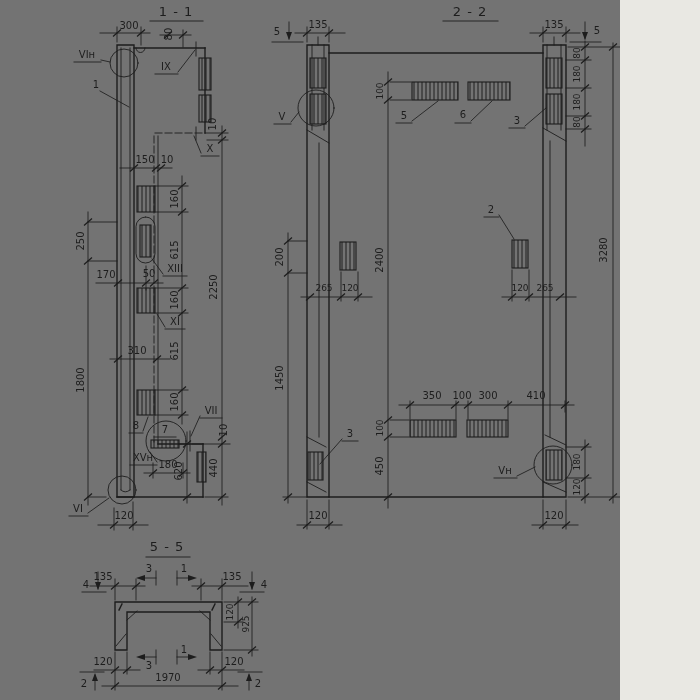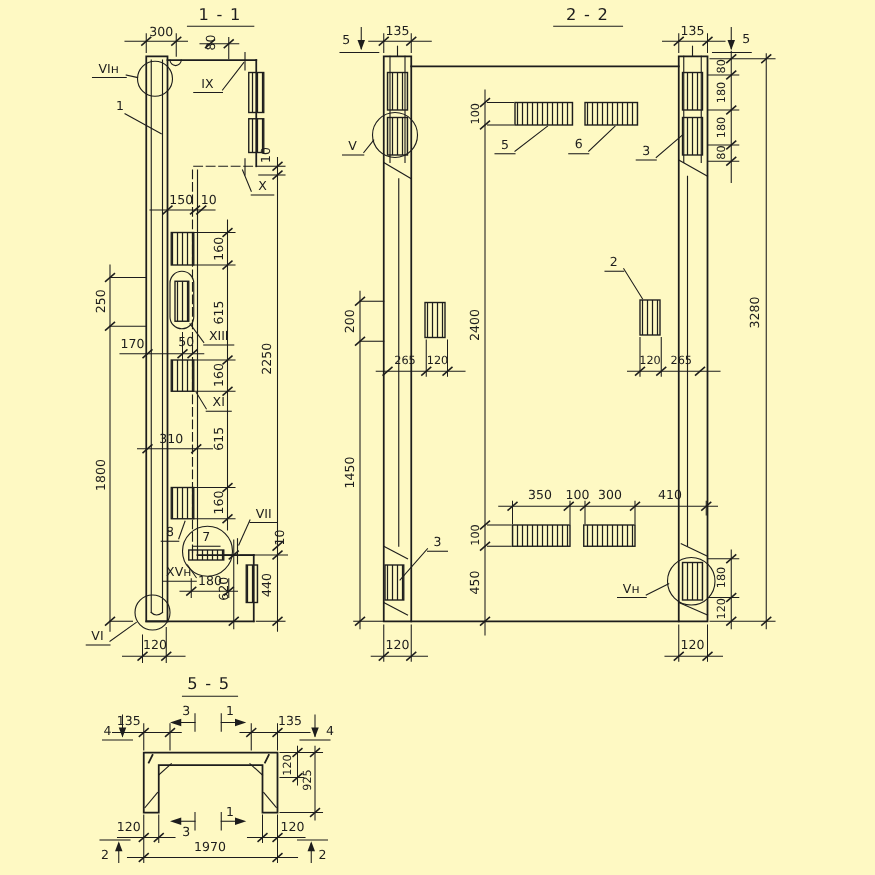--- a/index.html
+++ b/index.html
@@ -1,16 +1,16 @@
 <!DOCTYPE html>
 <html><head>
 <meta charset="utf-8">
 <style>
   html,body{margin:0;padding:0;background:#e9e8e3;}
-  .sheet{width:700px;height:700px;background:#fef9c3;position:relative;overflow:hidden;}
+  .sheet{width:620px;height:700px;background:#737373;position:relative;overflow:hidden;}
   svg{display:block;}
   .ln{stroke:#1d1d1d;stroke-width:1.4;fill:none;stroke-linecap:square;}
   .th{stroke:#1d1d1d;stroke-width:0.9;fill:none;stroke-linecap:square;}
   .dm{stroke:#1d1d1d;stroke-width:0.85;fill:none;stroke-linecap:square;}
   .dash{stroke-dasharray:7 3;}
   .hr{fill:url(#hv);stroke:#1d1d1d;stroke-width:1.1;}
   .ah{fill:#1d1d1d;stroke:none;}
   text{font-family:"DejaVu Sans",sans-serif;fill:#1d1d1d;}
   .t13{font-size:13px;letter-spacing:1px;}
   .t10{font-size:10px;}

